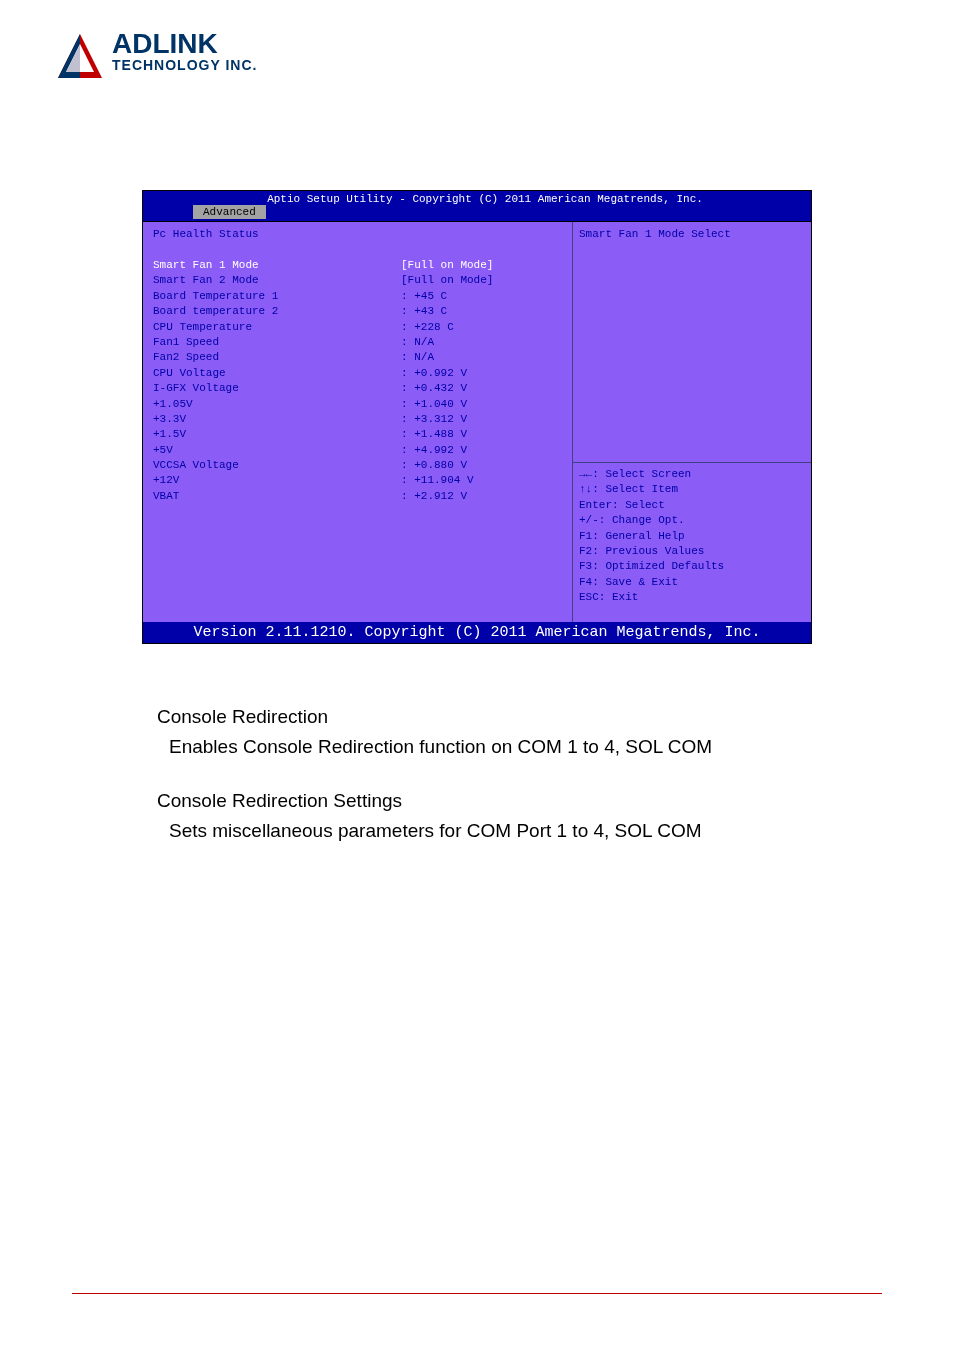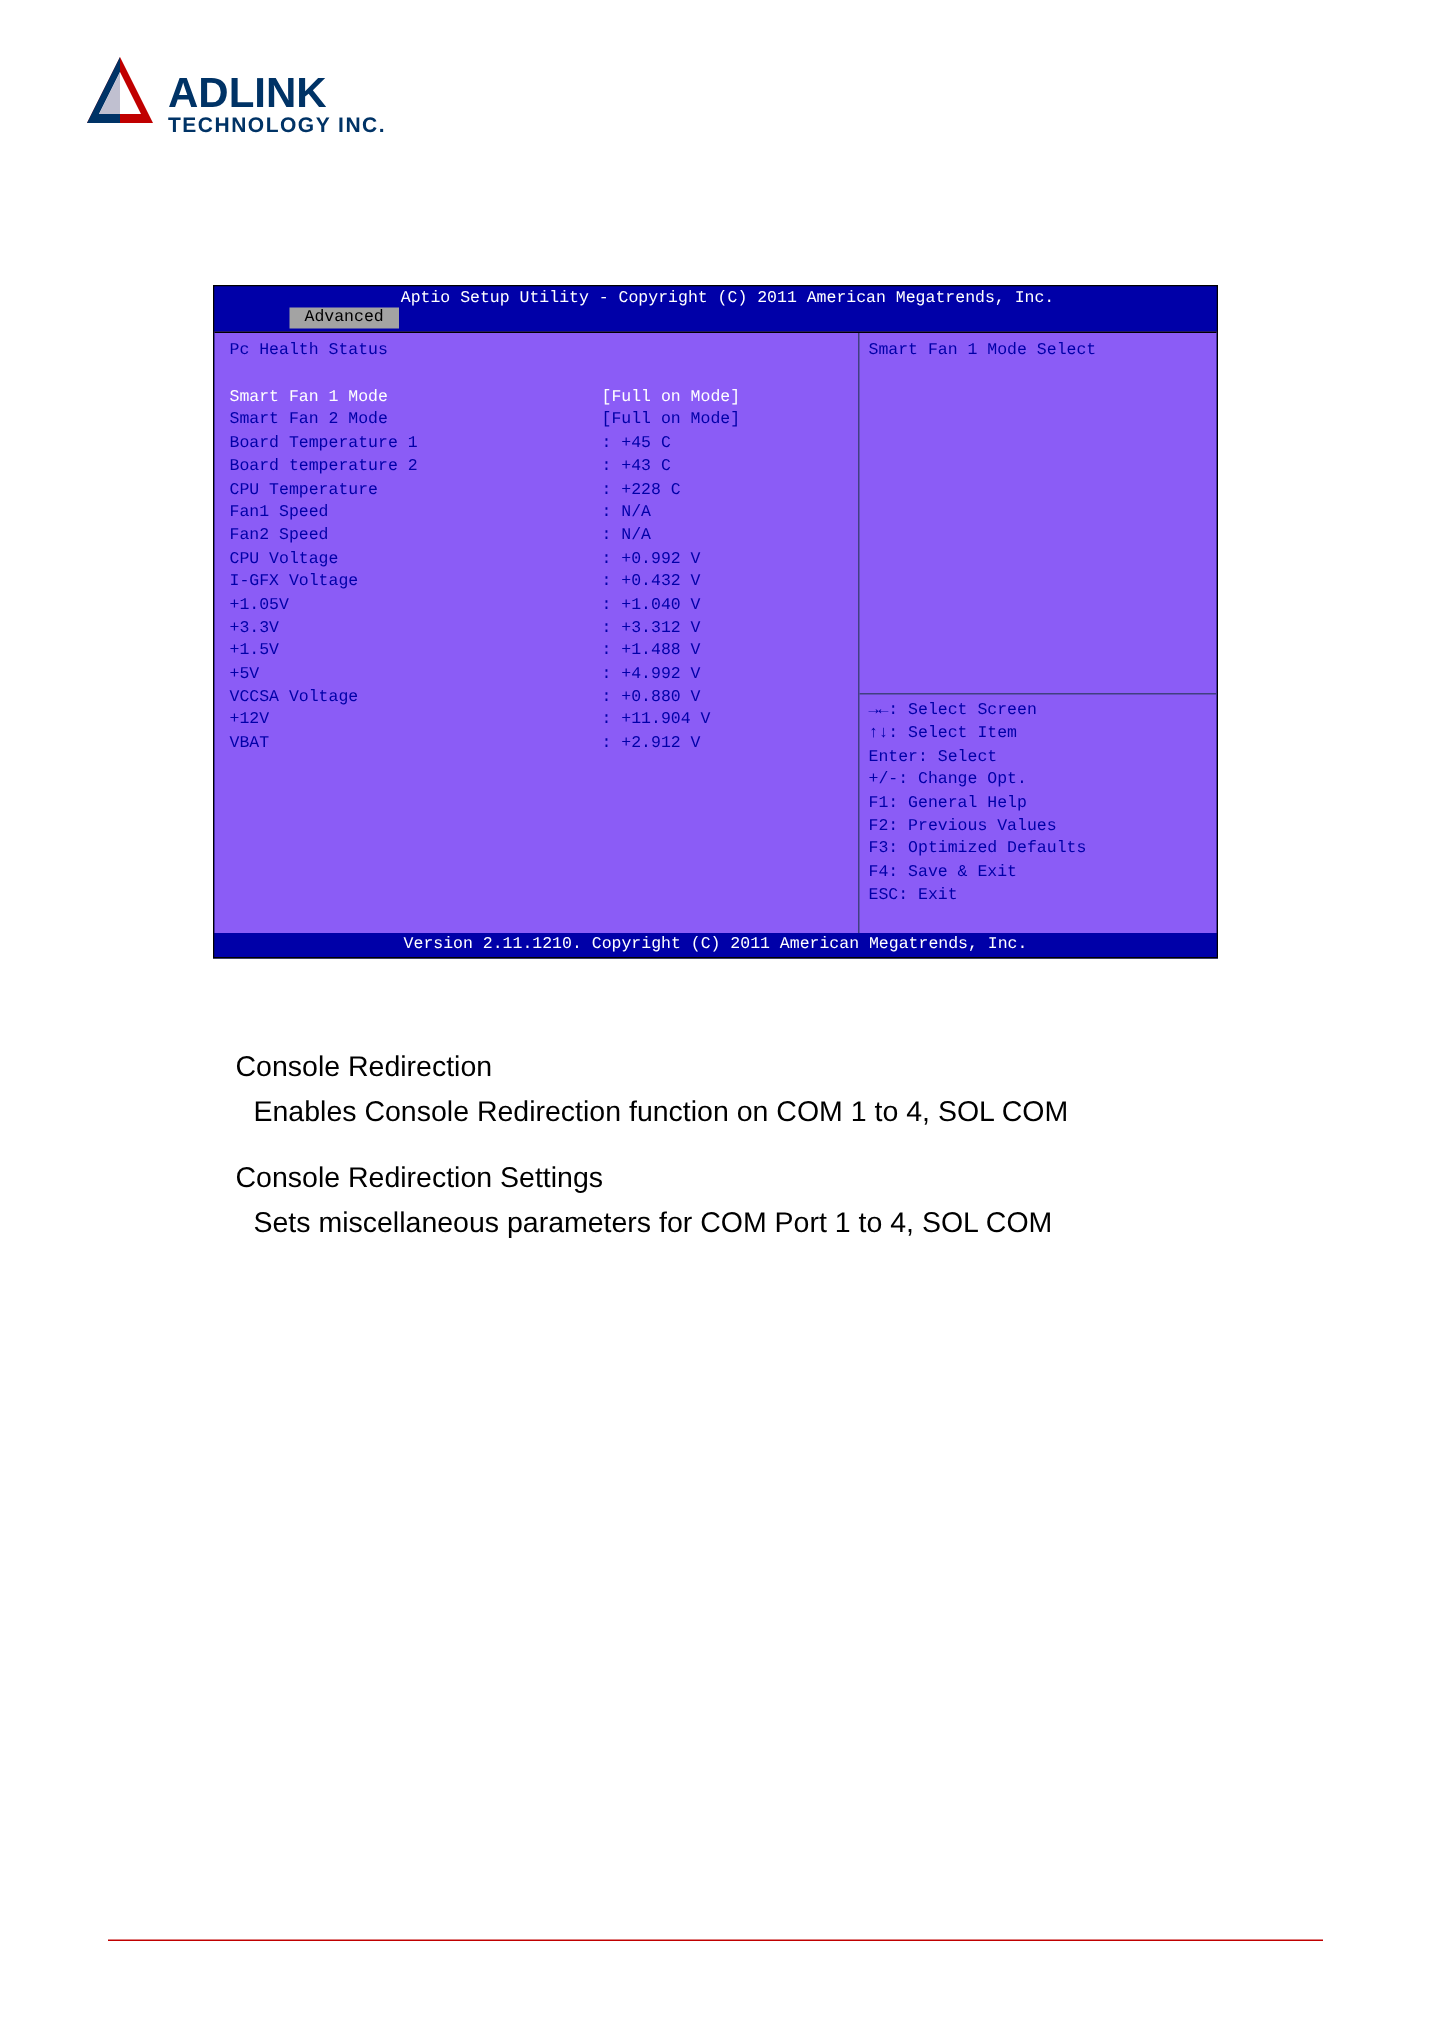--- a/index.html
+++ b/index.html
@@ -11,21 +11,21 @@
     position: relative;
   }
   .page {
     width: 100%;
     height: 100%;
     padding: 30px 52px 30px 52px;
     position: relative;
   }
   .logo-area {
     display: flex;
-    align-items: flex-end;
+    align-items: flex-start;
     height: 60px;
     margin-bottom: 40px;
   }
   .logo-mark {
     width: 56px;
     height: 56px;
     position: relative;
     margin-right: 4px;
   }
   .logo-text {
@@ -131,32 +131,32 @@
   }
   .bios-right-title {
     color: #0000a8;
     white-space: pre;
   }
   .bios-footer {
     background: #0000a8;
     color: #fff;
     text-align: center;
     padding: 2px 0;
-    font-size: 11px;
+    font-size: 15px;
     white-space: pre;
   }
   .doc-text {
     width: 640px;
     margin: 0 auto;
     font-size: 19px;
     line-height: 1.35;
     color: #000;
   }
   .doc-heading {
-    margin-top: 19px;
+    margin-top: 29px;
     margin-bottom: 4px;
   }
   .doc-sub {
     margin-left: 12px;
     margin-top: 4px;
     margin-bottom: 12px;
     text-align: justify;
   }
   .doc-para {
     margin-top: 72px;

